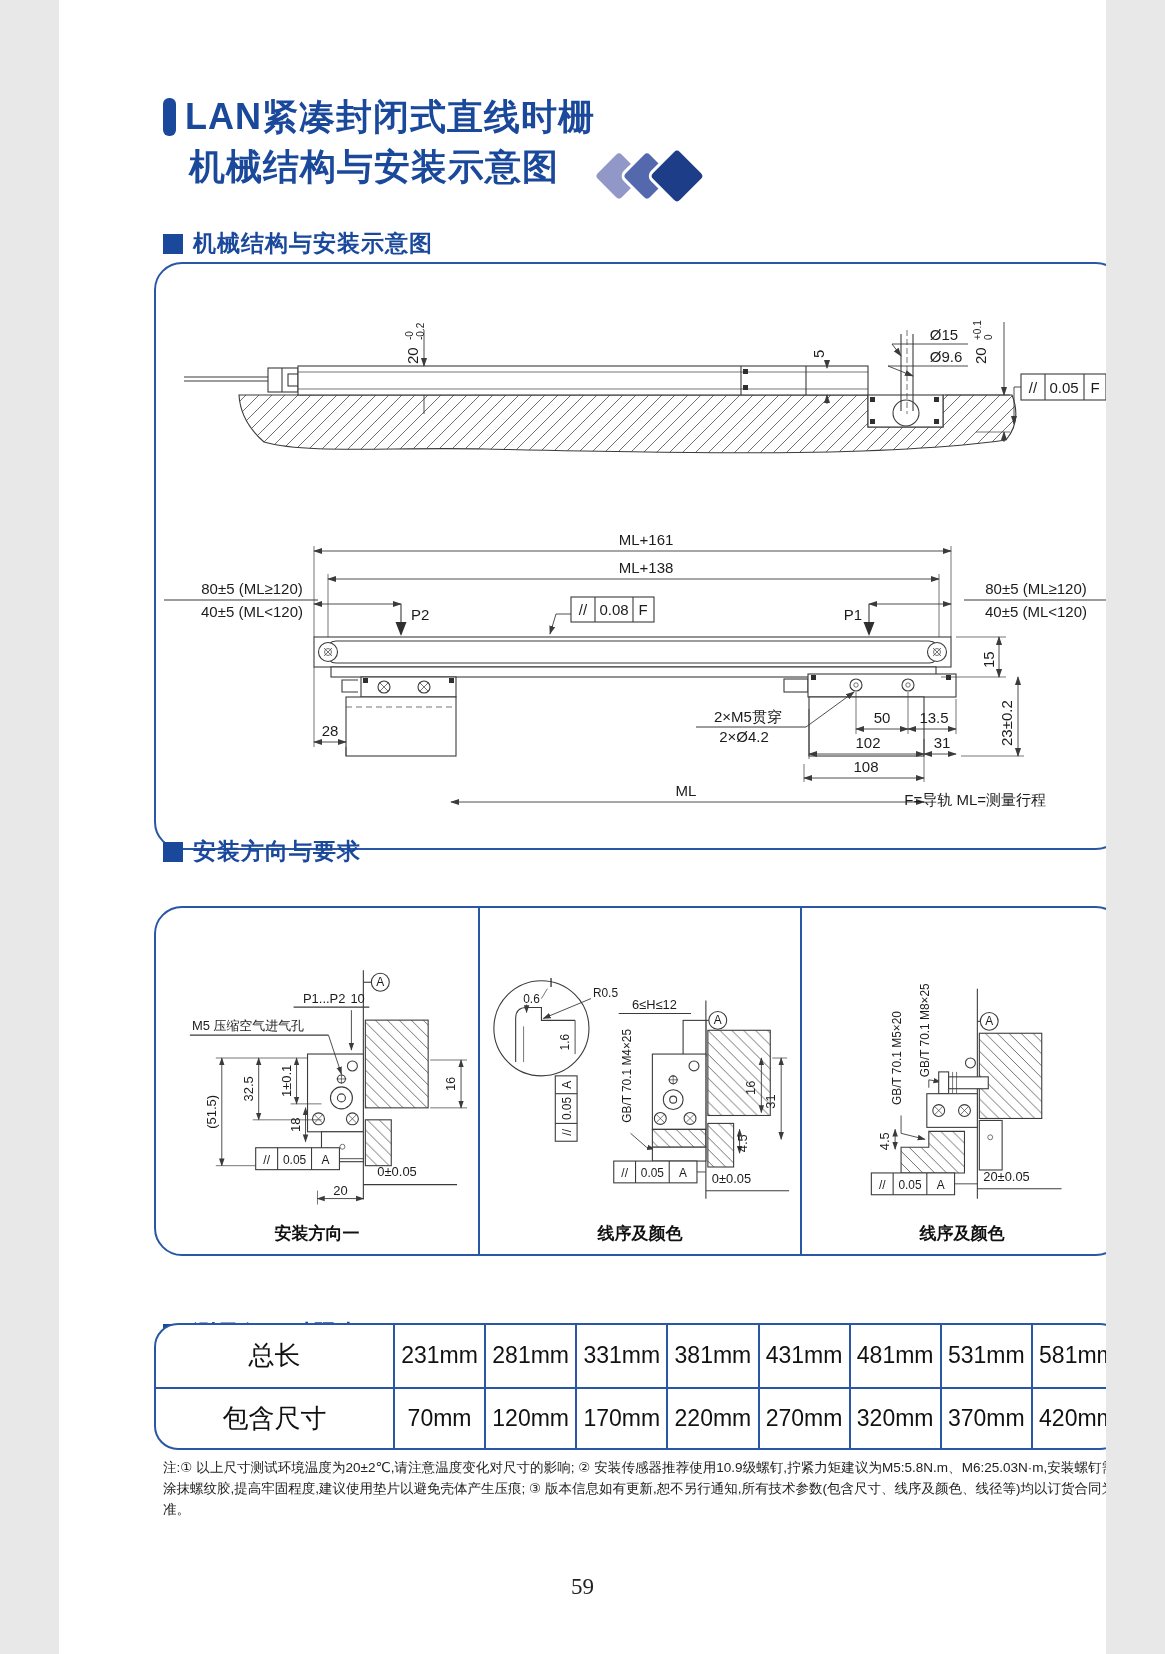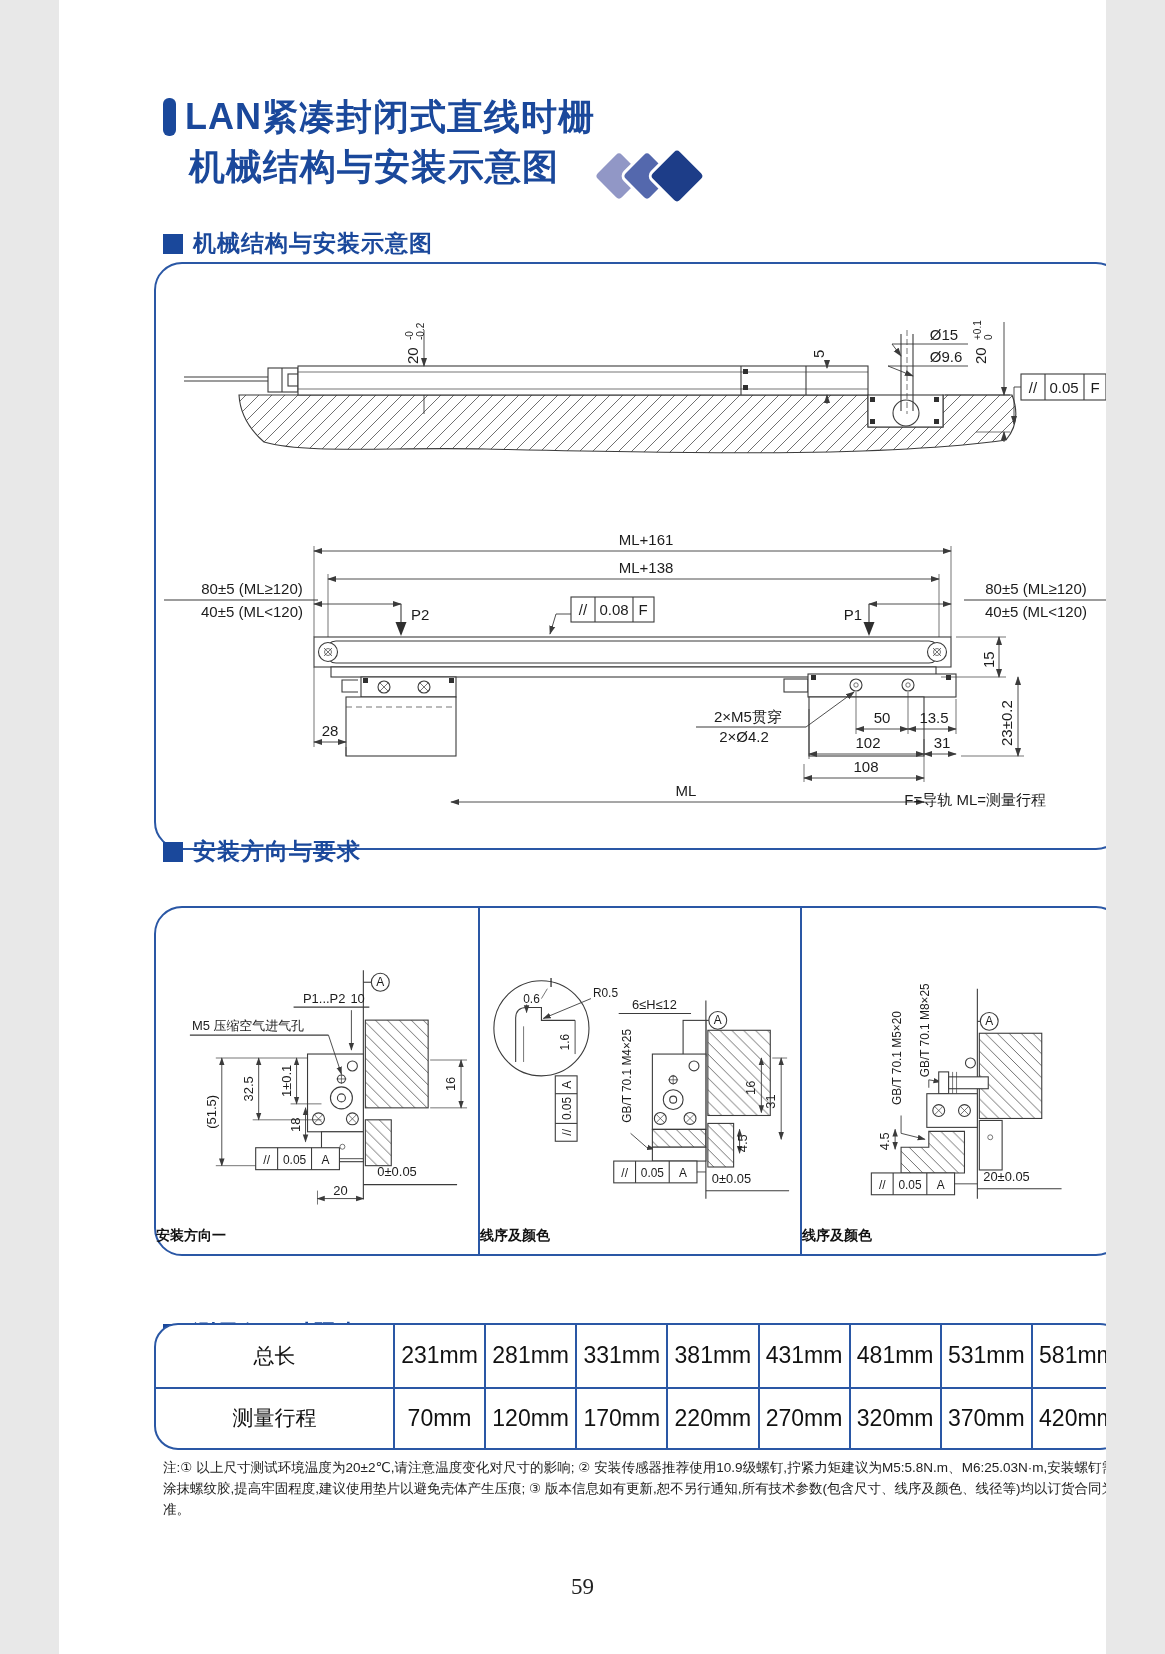--- a/index.html
+++ b/index.html
@@ -19,39 +19,39 @@
   
   .sec{position:absolute;left:104px;display:flex;align-items:center;}
   .sec-sq{width:20px;height:20px;background:#1a489b;margin-right:10px;}
   .sec-tx{font-size:23px;font-weight:bold;color:#1a489b;letter-spacing:1px;}
   
   .panel{position:absolute;left:95px;width:970px;border:2.5px solid #2a57a5;border-radius:28px;background:#fff;box-sizing:border-box;}
   #panel1{top:262px;height:588px;}
   #panel2{top:906px;height:350px;display:grid;grid-template-columns:1fr 1fr 1fr;}
   .mcell{position:relative;box-sizing:border-box;}
   .mcell + .mcell{border-left:2px solid #2a57a5;}
-  .mcaption{position:absolute;bottom:9px;left:0;right:0;text-align:left;font-size:14px;font-weight:600;color:#111;}
+  .mcaption{position:absolute;bottom:9px;left:0;right:0;text-align:center;font-size:17px;font-weight:600;color:#111;}
   
   svg{display:block;}
   svg text{font-family:"Liberation Sans","DejaVu Sans",sans-serif;fill:#1c1c1c;}
   .ln{stroke:#3b3b3b;stroke-width:1.1;fill:none;}
   .lnt{stroke:#3b3b3b;stroke-width:0.7;fill:none;}
   .dim{stroke:#3b3b3b;stroke-width:0.9;fill:none;}
   .fr{fill:#fff;stroke:#3b3b3b;stroke-width:1.1;}
   .dt{font-size:15px;}
   .dts{font-size:10px;}
   .dm{font-size:13px;}
   .dmm{font-size:12px;}
   .wh{fill:#fff;stroke:#3b3b3b;stroke-width:1.1;}
   .blk{fill:#2f2f2f;stroke:none;}
   
   .trav{position:absolute;left:95px;top:1323px;width:970px;height:127px;border:2.5px solid #2a57a5;border-radius:24px;
         overflow:hidden;display:grid;grid-template-columns:237px repeat(8,1fr);grid-template-rows:1fr 1fr;background:#fff;box-sizing:border-box;}
   .tcell{display:flex;align-items:center;justify-content:center;font-size:23px;color:#111;border-left:2px solid #2a57a5;border-top:2px solid #2a57a5;}
-  .tcell.c0{border-left:none;font-size:21px;}
+  .tcell.c0{border-left:none;font-size:26px;}
   .tcell.r0{border-top:none;}
   
   .notes{position:absolute;left:104px;top:1458px;width:952px;font-size:13.5px;line-height:1.55;color:#222;text-align:justify;}
   .pageno{position:absolute;left:0;right:0;top:1574px;text-align:center;font-family:"Liberation Serif","DejaVu Serif",serif;font-size:23px;color:#222;}
 </style>
 </head>
 <body>
 
 <div class="page">
 
@@ -537,21 +537,21 @@
   <div class="trav">
     <div class="tcell c0 r0">总长</div>
     <div class="tcell r0">231mm</div>
     <div class="tcell r0">281mm</div>
     <div class="tcell r0">331mm</div>
     <div class="tcell r0">381mm</div>
     <div class="tcell r0">431mm</div>
     <div class="tcell r0">481mm</div>
     <div class="tcell r0">531mm</div>
     <div class="tcell r0">581mm</div>
-    <div class="tcell c0">测量行程</div>
+    <div class="tcell c0">包含尺寸</div>
     <div class="tcell">70mm</div>
     <div class="tcell">120mm</div>
     <div class="tcell">170mm</div>
     <div class="tcell">220mm</div>
     <div class="tcell">270mm</div>
     <div class="tcell">320mm</div>
     <div class="tcell">370mm</div>
     <div class="tcell">420mm</div>
   </div>
 

